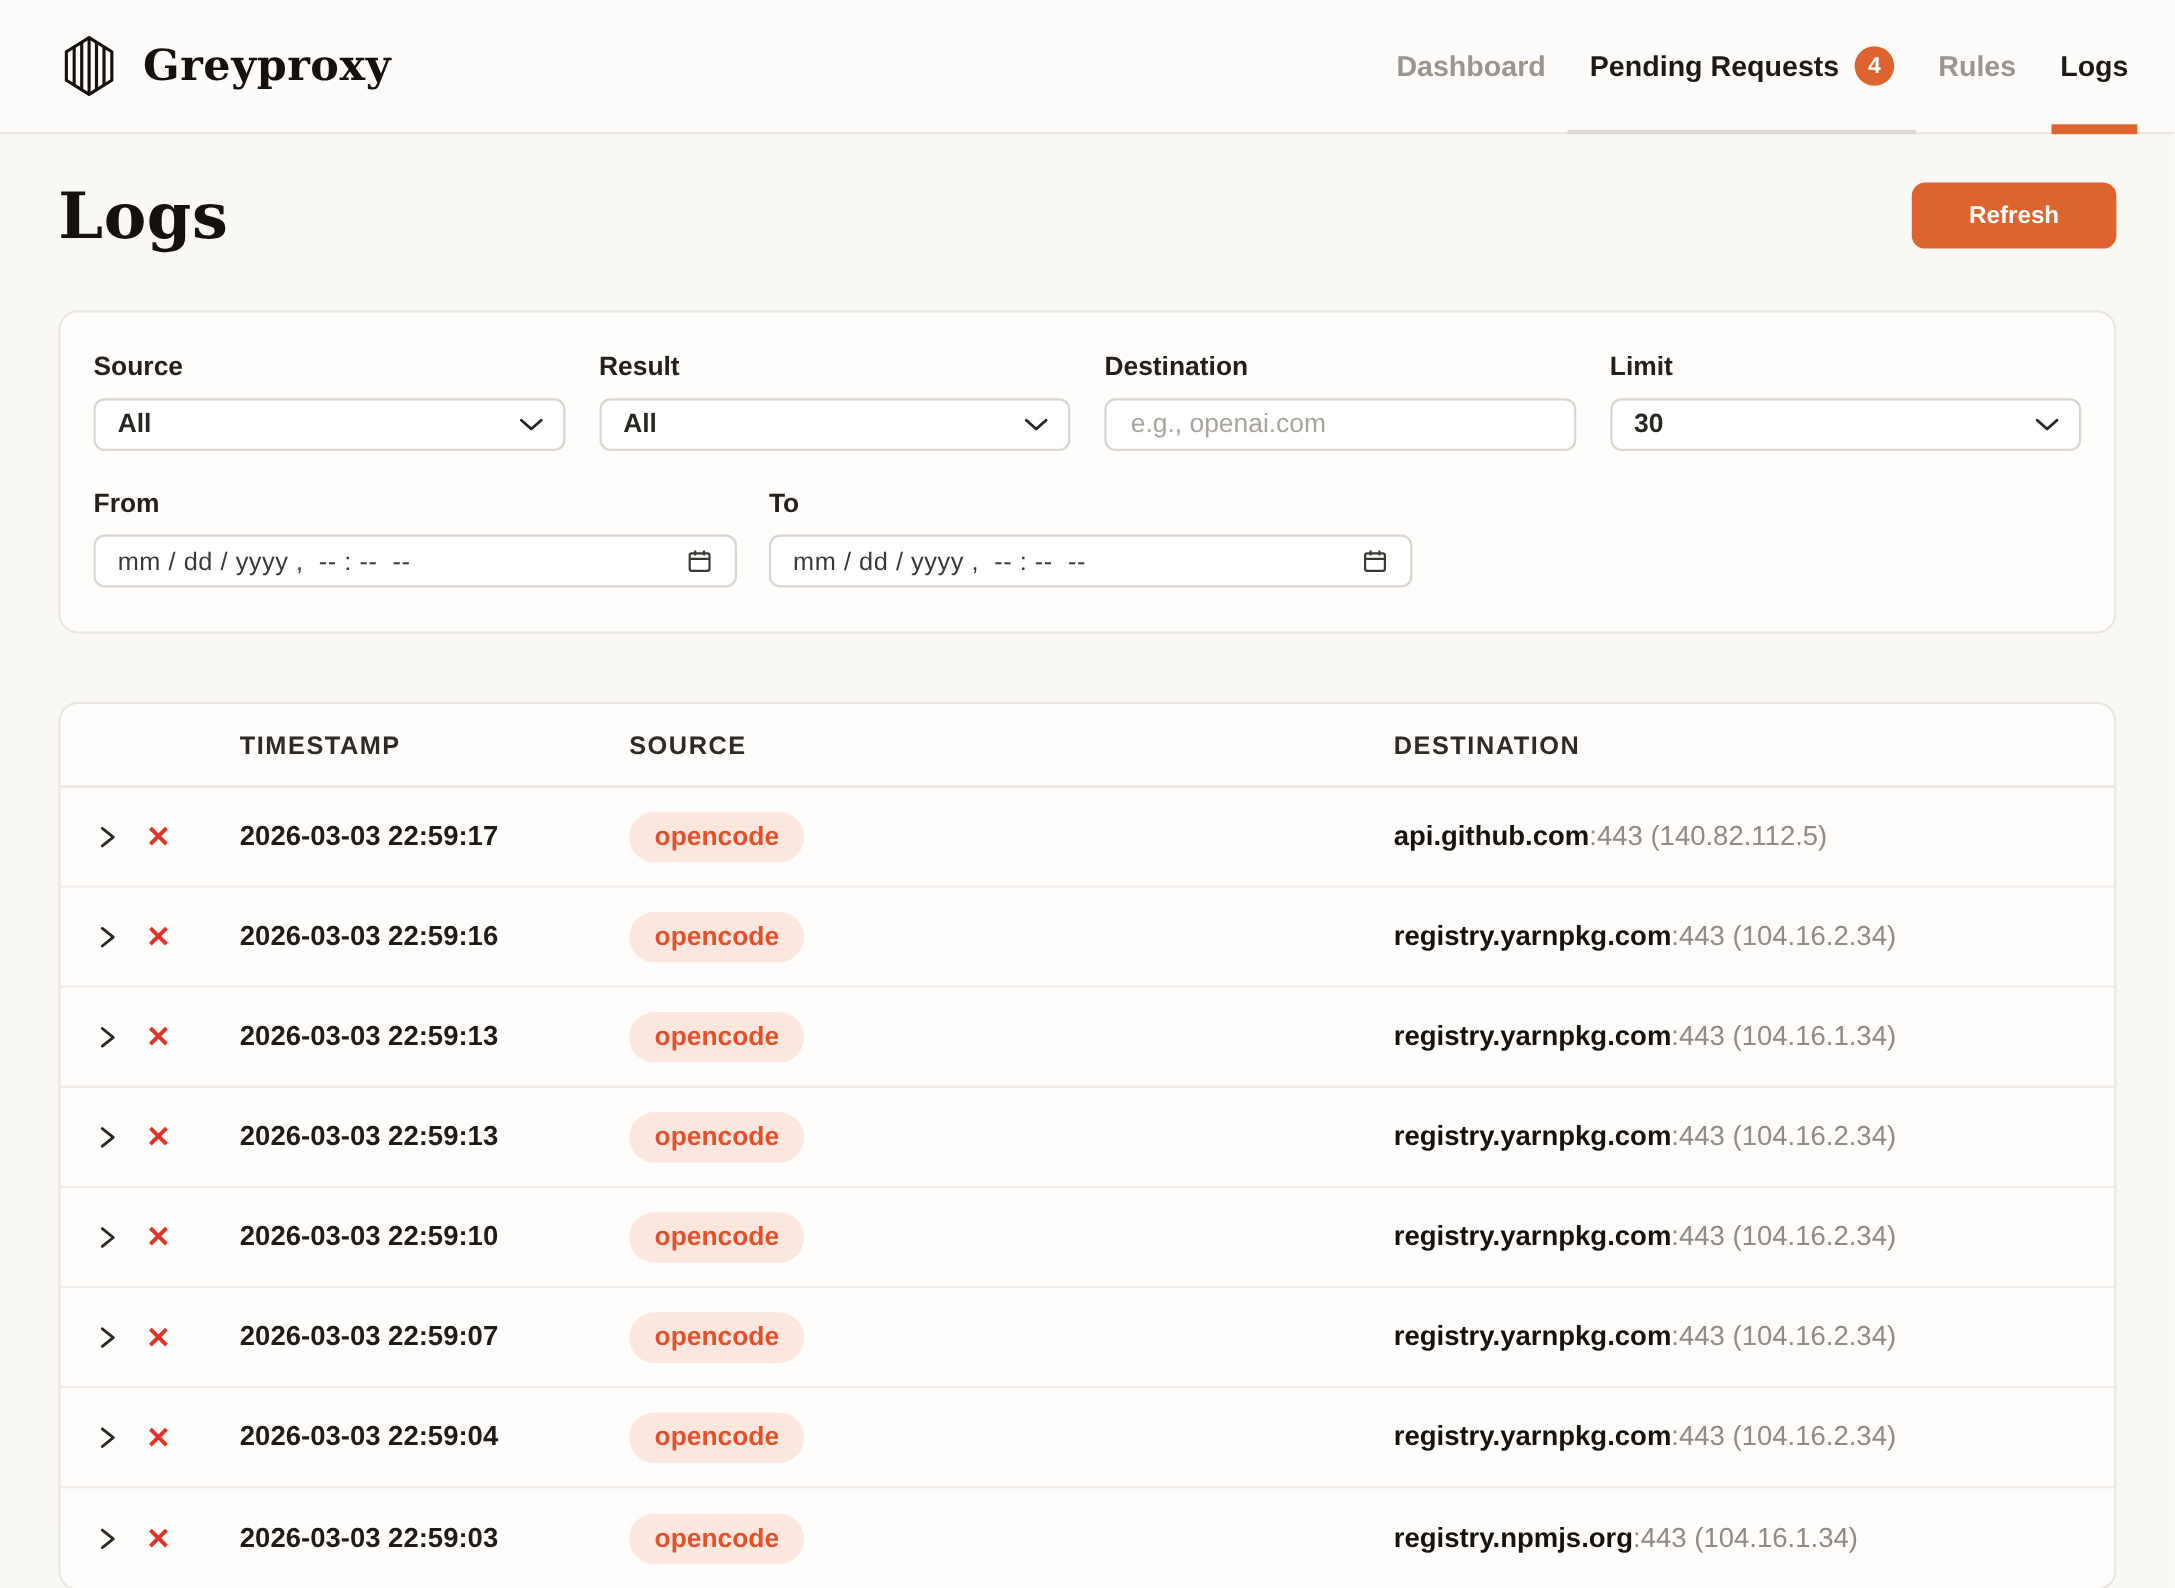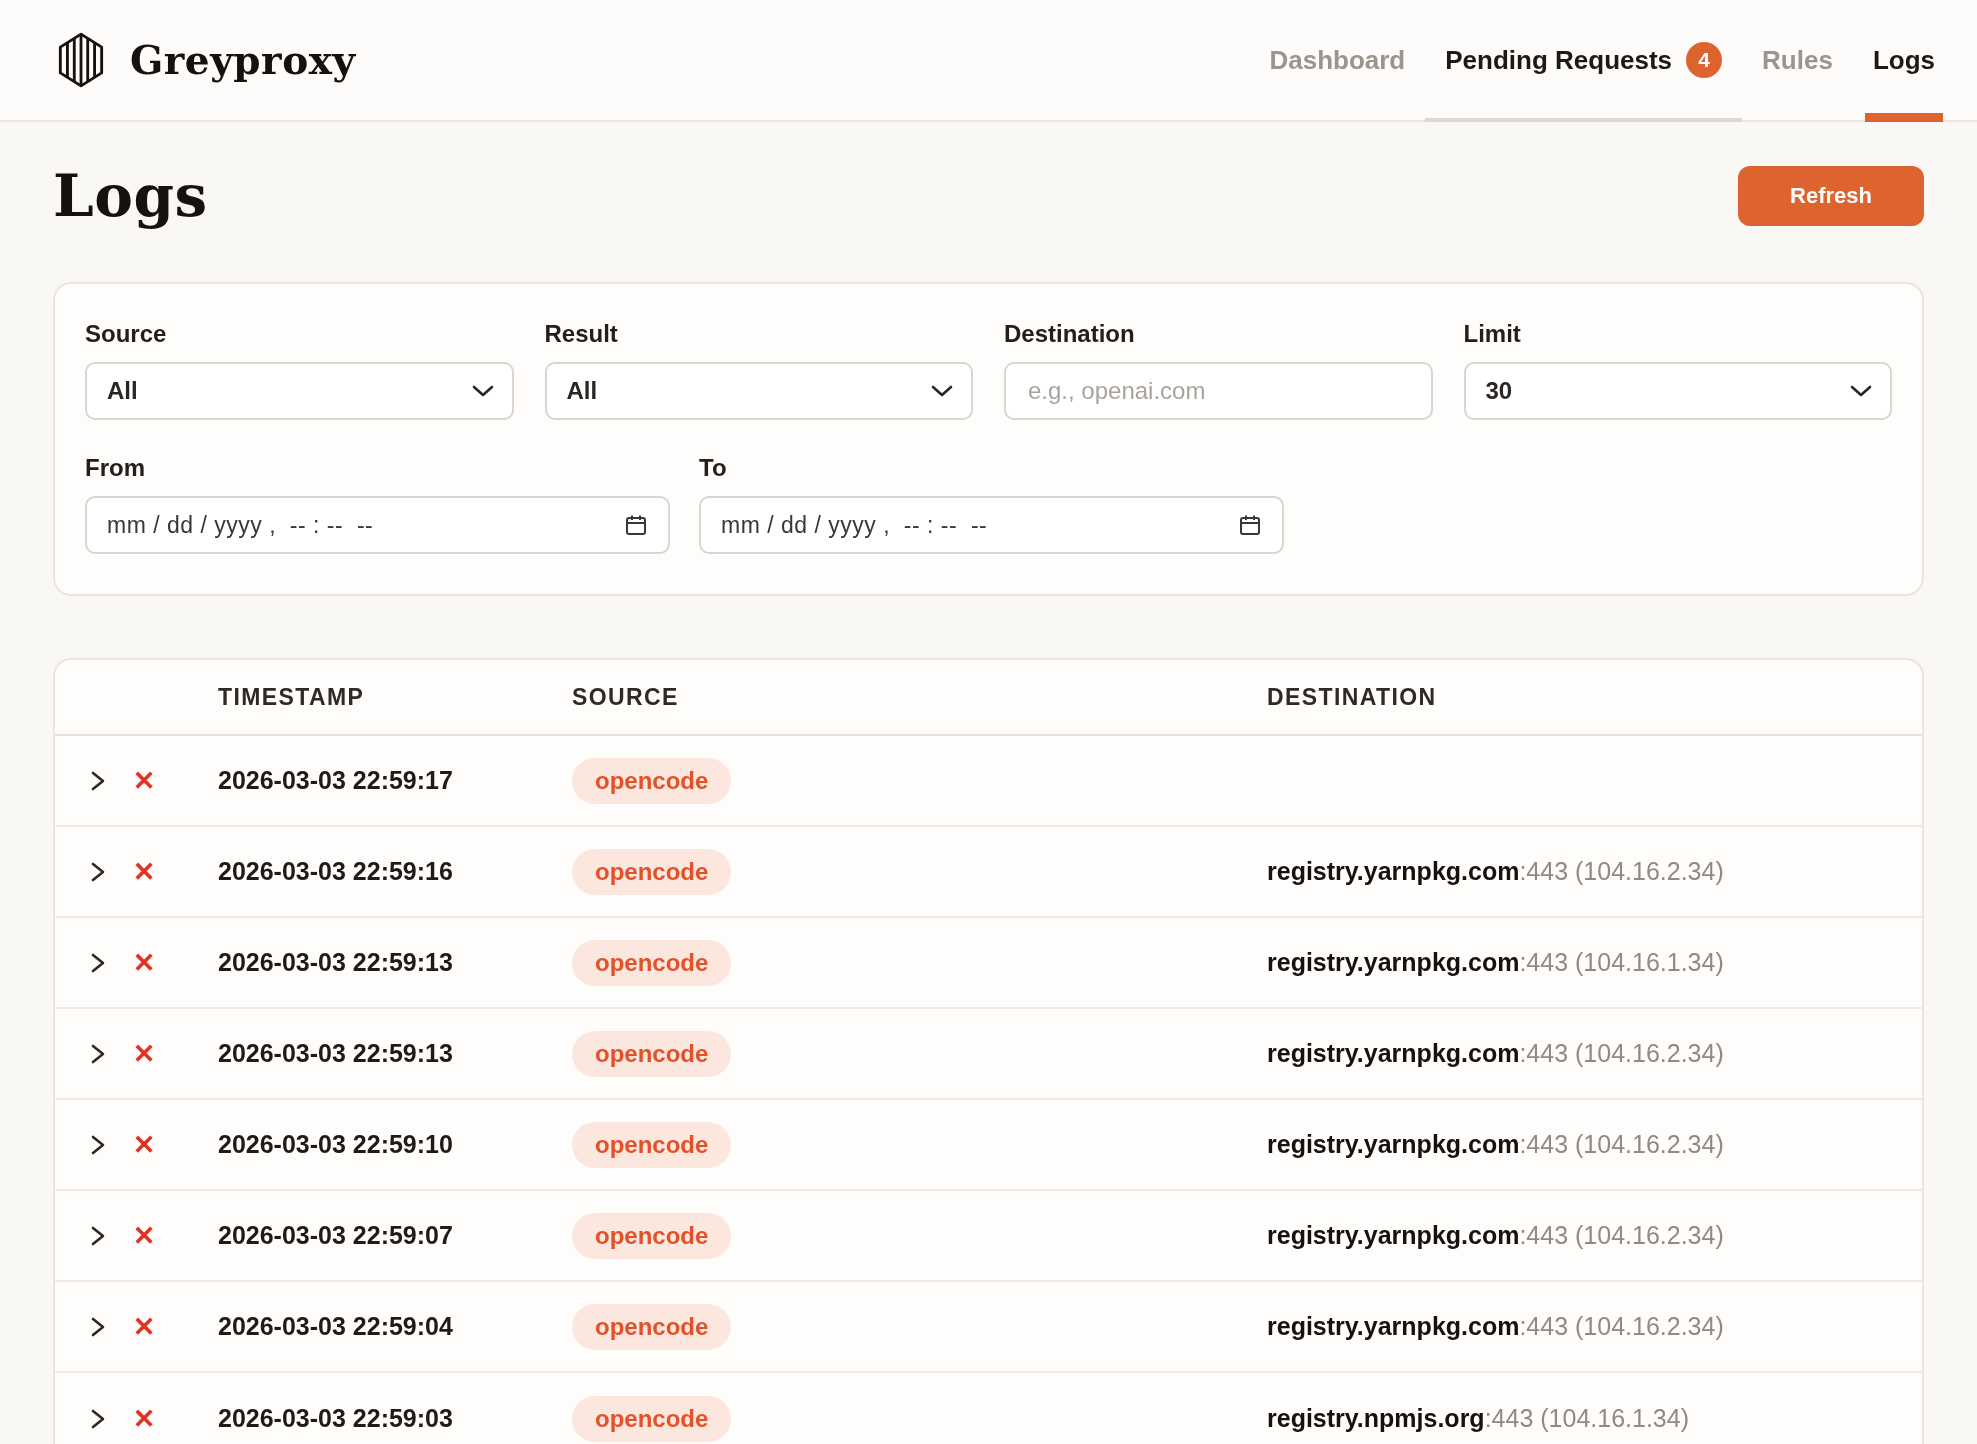--- a/index.html
+++ b/index.html
@@ -59,21 +59,21 @@
   }
   
   .filter-card{
     margin-top:52px;background:#fefdfb;border:2px solid var(--line);border-radius:18px;
     padding:36px 30px 40px;
   }
   .filter-row-1{display:grid;grid-template-columns:repeat(4,1fr);gap:31px;}
   .filter-row-2{display:grid;grid-template-columns:585px 585px;gap:29px;margin-top:34px;}
   .field-label{display:block;font-size:24px;font-weight:700;color:#23201c;margin-bottom:14px;}
   .selectbox,.textbox,.datebox{
-    position:relative;height:58px;background:#fff;border:2px solid var(--field-border);
+    position:relative;height:48px;background:#fff;border:2px solid var(--field-border);
     border-radius:10px;display:flex;align-items:center;padding:0 20px;cursor:pointer;
   }
   .selectbox .value{font-size:24px;font-weight:700;color:#2a2622;}
   .selectbox svg{position:absolute;right:18px;top:50%;transform:translateY(-50%);}
   .textbox input{
     border:none;outline:none;width:100%;height:100%;background:transparent;
     font-family:"Liberation Sans",sans-serif;font-size:24px;color:#404040;
   }
   .textbox input::placeholder{color:#a8a39b;}
   .datebox{justify-content:space-between;cursor:text;gap:12px;}
@@ -223,20 +223,23 @@
     <div class="expand">
       <svg width="18" height="24" viewBox="0 0 18 24" fill="none" stroke="#2b2824" stroke-width="2.6" stroke-linecap="round" stroke-linejoin="round">
               <polyline points="4,4 14,12 4,20"></polyline>
             </svg>
     </div>
     <div class="del">✕</div>
     <div class="td ts">2026-03-03 22:59:17</div>
     <div class="td">
       <span class="pill">opencode</span>
     </div>
+    <div class="td dest">
+      <span class="host">api.github.com</span><span class="dim">:443</span><span class="dim"> (140.82.112.5)</span>
+    </div>
   </div>
 
   <div class="t-row">
     <div class="expand">
       <svg width="18" height="24" viewBox="0 0 18 24" fill="none" stroke="#2b2824" stroke-width="2.6" stroke-linecap="round" stroke-linejoin="round">
               <polyline points="4,4 14,12 4,20"></polyline>
             </svg>
     </div>
     <div class="del">✕</div>
     <div class="td ts">2026-03-03 22:59:16</div>

